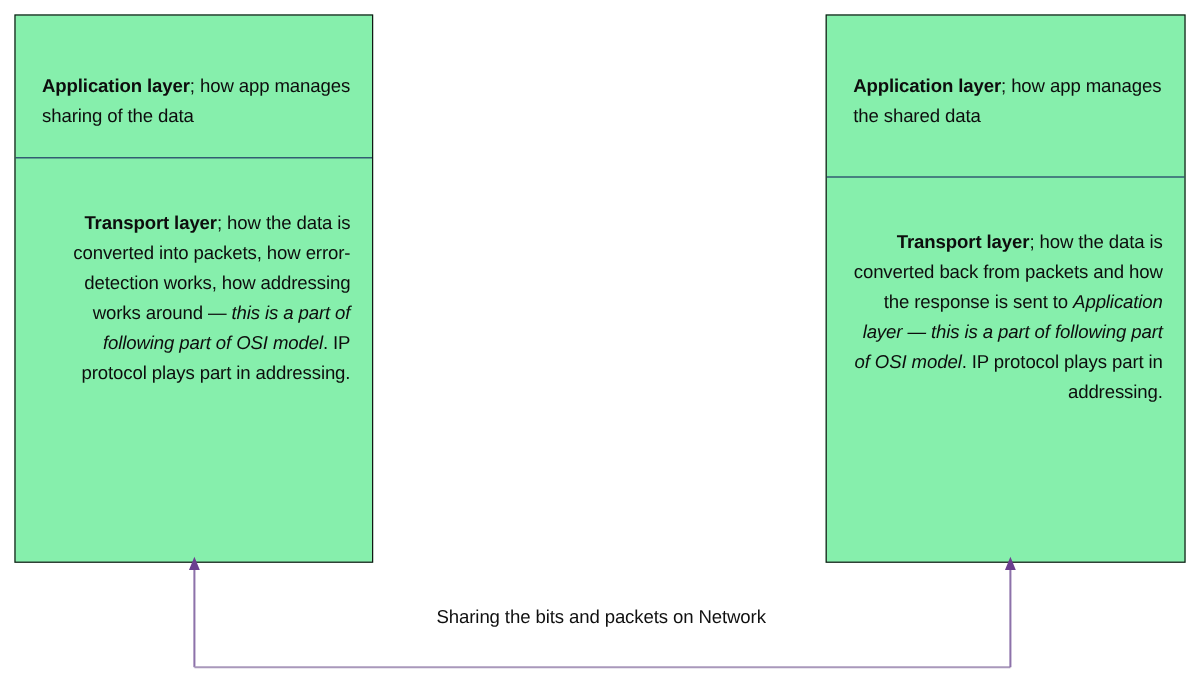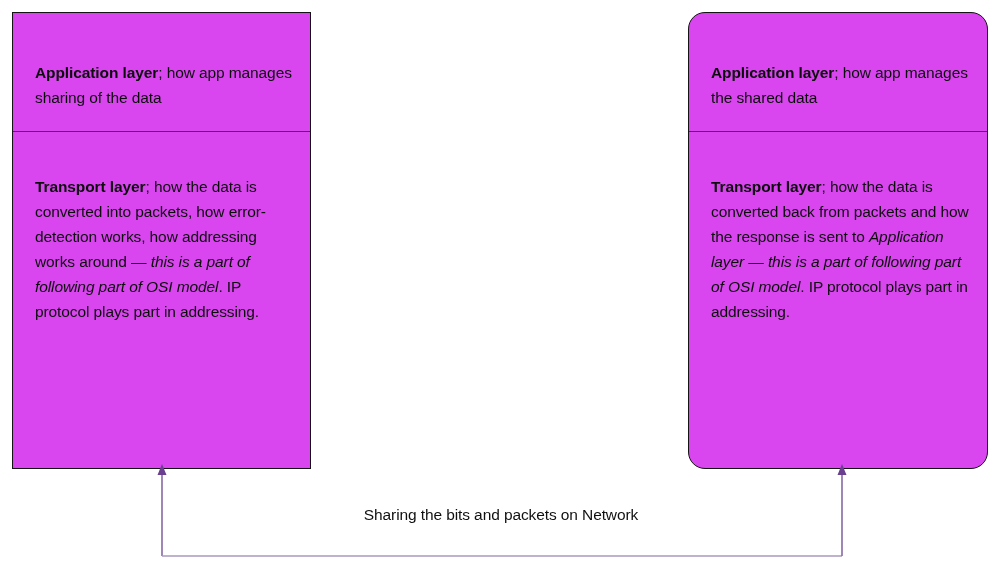--- a/index.html
+++ b/index.html
@@ -13,45 +13,46 @@
     position: relative;
     overflow: hidden;
     font-family: "Liberation Sans", sans-serif;
     color: #1a1a1a;
   }
 
   .stack {
     position: absolute;
     box-sizing: border-box;
     border: 1.4px solid #141414;
-    background: #d946ef;
+    background: #86efac;
     display: flex;
     flex-direction: column;
   }
 
   #stack-client { left: 12px;  top: 12px; width: 299px; height: 457px; }
-  #stack-server { left: 688px; top: 12px; width: 300px; height: 457px; border-radius: 17px; }
+  #stack-server { left: 688px; top: 12px; width: 300px; height: 457px; }
 
   .layer {
     box-sizing: border-box;
     position: relative;
     display: flex;
     align-items: center;
     padding: 0 18px 0 22px;
   }
   .layer + .layer {
     border-top: 1.6px solid #1f3864;
+    text-align: right;
   }
 
   .layer-app       { height: 118px; }
   .layer-transport { height: 210px; }
   .layer-physical  { height: 127px; }
 
   #stack-server .layer-app       { height: 118px; }
-  #stack-server .layer-transport { height: 210px; }
+  #stack-server .layer-transport { height: 210px; margin-top: 16px; }
   #stack-server .layer-physical  { height: 127px; }
 
   .layer-text {
     font-size: 15.5px;
     line-height: 25px;
     letter-spacing: -0.1px;
     color: #0d0d0d;
     white-space: pre-line;
   }
   .layer-text b { font-weight: 700; }

